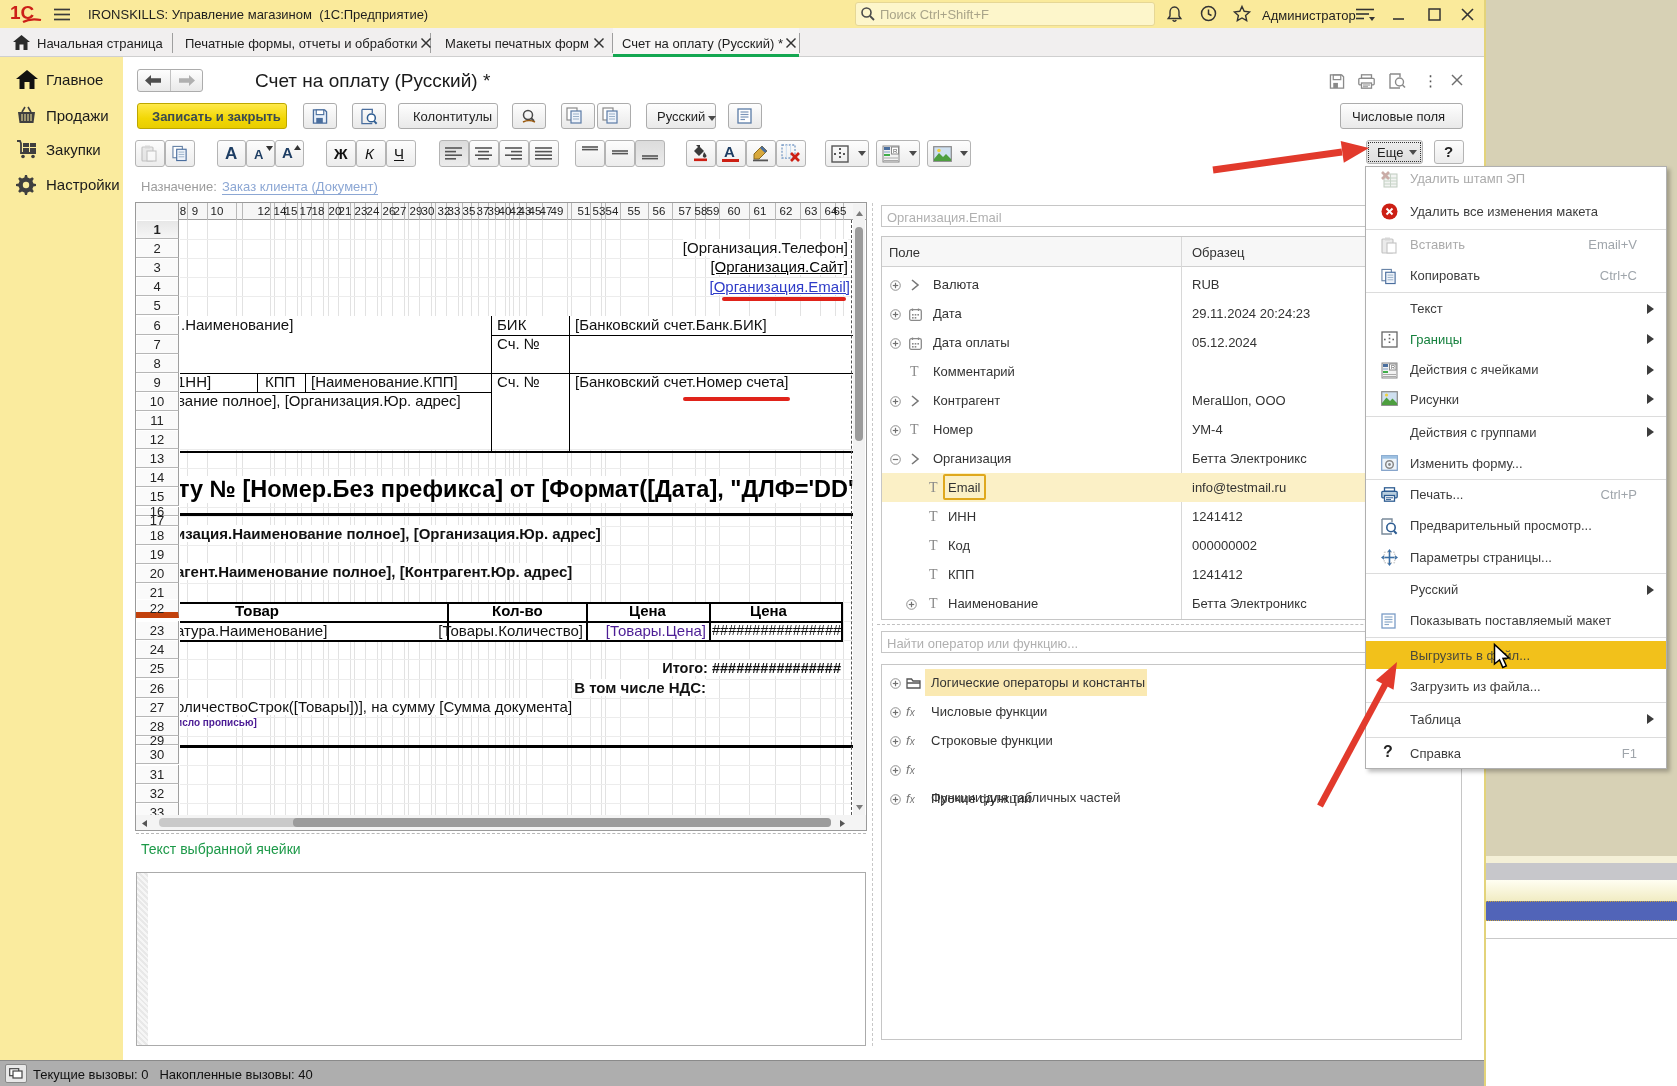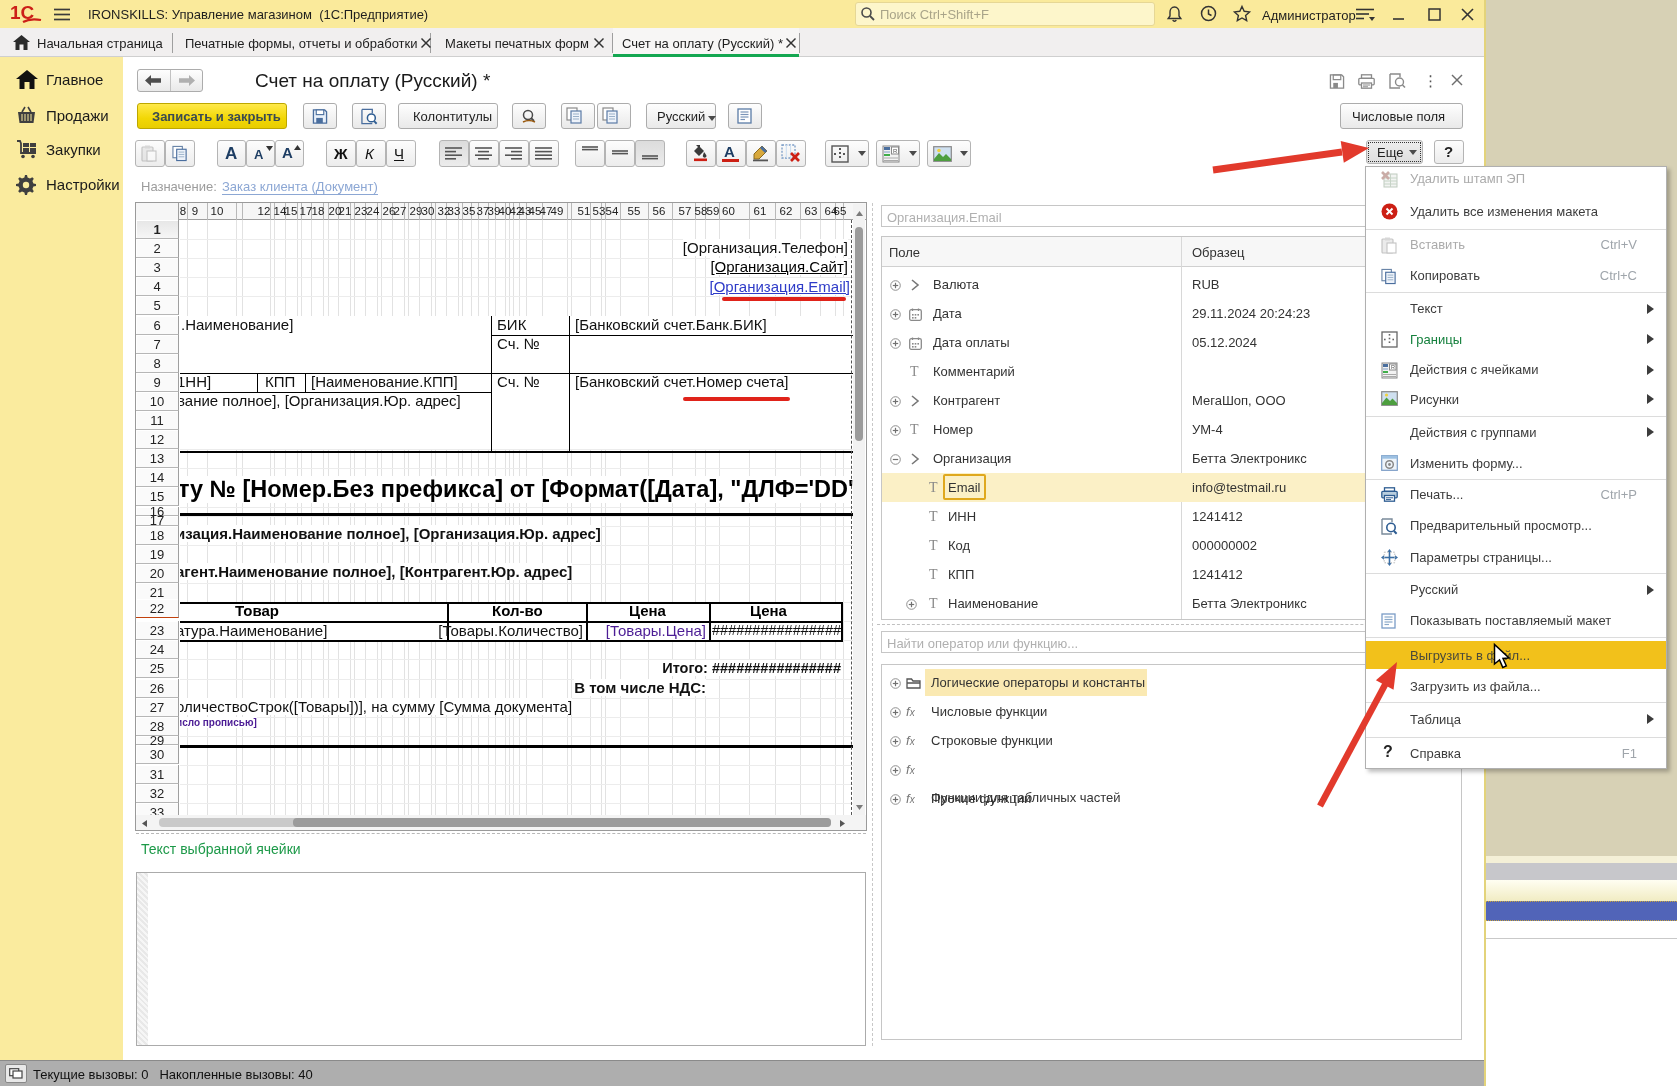--- a/index.html
+++ b/index.html
@@ -466,21 +466,21 @@
 <div class="lbl" style="left:354px;top:2px;width:24px;text-align:center;font-size:11.5px;color:#222">47</div>
 <div class="lbl" style="left:365px;top:2px;width:24px;text-align:center;font-size:11.5px;color:#222">49</div>
 <div class="lbl" style="left:392px;top:2px;width:24px;text-align:center;font-size:11.5px;color:#222">51</div>
 <div class="lbl" style="left:407px;top:2px;width:24px;text-align:center;font-size:11.5px;color:#222">53</div>
 <div class="lbl" style="left:420px;top:2px;width:24px;text-align:center;font-size:11.5px;color:#222">54</div>
 <div class="lbl" style="left:442px;top:2px;width:24px;text-align:center;font-size:11.5px;color:#222">55</div>
 <div class="lbl" style="left:467px;top:2px;width:24px;text-align:center;font-size:11.5px;color:#222">56</div>
 <div class="lbl" style="left:493px;top:2px;width:24px;text-align:center;font-size:11.5px;color:#222">57</div>
 <div class="lbl" style="left:509px;top:2px;width:24px;text-align:center;font-size:11.5px;color:#222">58</div>
 <div class="lbl" style="left:521px;top:2px;width:24px;text-align:center;font-size:11.5px;color:#222">59</div>
-<div class="lbl" style="left:542px;top:2px;width:24px;text-align:left;font-size:11.5px;color:#222">60</div>
+<div class="lbl" style="left:542px;top:2px;width:24px;text-align:center;font-size:11.5px;color:#222">60</div>
 <div class="lbl" style="left:568px;top:2px;width:24px;text-align:center;font-size:11.5px;color:#222">61</div>
 <div class="lbl" style="left:594px;top:2px;width:24px;text-align:center;font-size:11.5px;color:#222">62</div>
 <div class="lbl" style="left:619px;top:2px;width:24px;text-align:center;font-size:11.5px;color:#222">63</div>
 <div class="lbl" style="left:639px;top:2px;width:24px;text-align:center;font-size:11.5px;color:#222">64</div>
 <div class="lbl" style="left:648px;top:2px;width:24px;text-align:center;font-size:11.5px;color:#222">65</div>
 </div>
 <div class="abs" style="left:136px;top:220px;width:44px;height:595px;overflow:hidden">
 <div class="abs" style="left:0;top:0.0px;width:43px;height:19.1px;background:linear-gradient(#e6e6e6,#f6f6f6);border-right:1px solid #9f9f9f;border-bottom:1px solid #b6b6b6;box-shadow:inset 1px 1px 0 #fff">
       <div style="text-align:center;font-size:13px;font-weight:bold;color:#222;line-height:19px">1</div>
     </div>
@@ -537,21 +537,21 @@
     </div>
 <div class="abs" style="left:0;top:324.8px;width:43px;height:19.1px;background:#fafafa;border-right:1px solid #9f9f9f;border-bottom:1px solid #b6b6b6;box-shadow:inset 1px 1px 0 #fff">
       <div style="text-align:center;font-size:13px;color:#222;line-height:19px">19</div>
     </div>
 <div class="abs" style="left:0;top:343.9px;width:43px;height:19.1px;background:#fafafa;border-right:1px solid #9f9f9f;border-bottom:1px solid #b6b6b6;box-shadow:inset 1px 1px 0 #fff">
       <div style="text-align:center;font-size:13px;color:#222;line-height:19px">20</div>
     </div>
 <div class="abs" style="left:0;top:363.0px;width:43px;height:19.1px;background:#fafafa;border-right:1px solid #9f9f9f;border-bottom:1px solid #b6b6b6;box-shadow:inset 1px 1px 0 #fff">
       <div style="text-align:center;font-size:13px;color:#222;line-height:19px">21</div>
     </div>
-<div class="abs" style="left:0;top:379px;width:43px;height:19.1px;background:#fafafa;border-right:1px solid #9f9f9f;border-bottom:1px solid #c2410c;box-shadow:inset 1px 1px 0 #fff">
+<div class="abs" style="left:0;top:379px;width:43px;height:19.1px;background:#fafafa;border-right:1px solid #9f9f9f;border-bottom:6px solid #c2410c;box-shadow:inset 1px 1px 0 #fff">
       <div style="text-align:center;font-size:13px;color:#222;line-height:19px">22</div>
     </div>
 <div class="abs" style="left:0;top:401.2px;width:43px;height:19.1px;background:#fafafa;border-right:1px solid #9f9f9f;border-bottom:1px solid #b6b6b6;box-shadow:inset 1px 1px 0 #fff">
       <div style="text-align:center;font-size:13px;color:#222;line-height:19px">23</div>
     </div>
 <div class="abs" style="left:0;top:420.3px;width:43px;height:19.1px;background:#fafafa;border-right:1px solid #9f9f9f;border-bottom:1px solid #b6b6b6;box-shadow:inset 1px 1px 0 #fff">
       <div style="text-align:center;font-size:13px;color:#222;line-height:19px">24</div>
     </div>
 <div class="abs" style="left:0;top:439.4px;width:43px;height:19.1px;background:#fafafa;border-right:1px solid #9f9f9f;border-bottom:1px solid #b6b6b6;box-shadow:inset 1px 1px 0 #fff">
       <div style="text-align:center;font-size:13px;color:#222;line-height:19px">25</div>
@@ -915,21 +915,21 @@
 <div class="lbl" style="left:1410px;top:203.5px;font-size:13px;color:#3c3c3c">Удалить все изменения макета</div>
 <svg style="left:1381px;top:203.0px" width="17" height="17" viewBox="0 0 17 17">
     <circle cx="8.5" cy="8.5" r="8" fill="#cc1f14"></circle>
     <g stroke="#fff" stroke-width="2">
       <line x1="5.5" y1="5.5" x2="11.5" y2="11.5"></line>
       <line x1="11.5" y1="5.5" x2="5.5" y2="11.5"></line>
     </g>
   </svg>
 <div class="abs" style="left:1366px;top:228.5px;width:300px;height:1px;background:#dcdcdc"></div>
 <div class="lbl" style="left:1410px;top:237.4px;font-size:13px;color:#ababab">Вставить</div>
-<div class="lbl" style="right:40px;top:237.4px;font-size:13px;color:#9fa5ab">Ctrl+V</div>
+<div class="lbl" style="right:40px;top:237.4px;font-size:13px;color:#9fa5ab">Email+V</div>
 <svg style="left:1381px;top:236.9px" width="16" height="17" viewBox="0 0 16 17" opacity="0.5">
     <rect x="1" y="2" width="11" height="14" rx="1" fill="#d8d8d8" stroke="#8a8a8a" stroke-width="1.2"></rect>
     <rect x="4" y="0.5" width="5" height="3" fill="#b0b0b0"></rect>
     <rect x="6" y="6" width="9" height="10" fill="#fff" stroke="#8a8a8a" stroke-width="1.1"></rect>
   </svg>
 <div class="lbl" style="left:1410px;top:268.0px;font-size:13px;color:#3c3c3c">Копировать</div>
 <div class="lbl" style="right:40px;top:268.0px;font-size:13px;color:#9fa5ab">Ctrl+C</div>
 <svg style="left:1381px;top:267.5px" width="16" height="17" viewBox="0 0 17 17">
     <rect x="1" y="1" width="10" height="12" fill="#fff" stroke="#6a85a8" stroke-width="1.2"></rect>
     <rect x="5" y="4" width="10" height="12" fill="#eef3fa" stroke="#4a6e9e" stroke-width="1.2"></rect>

